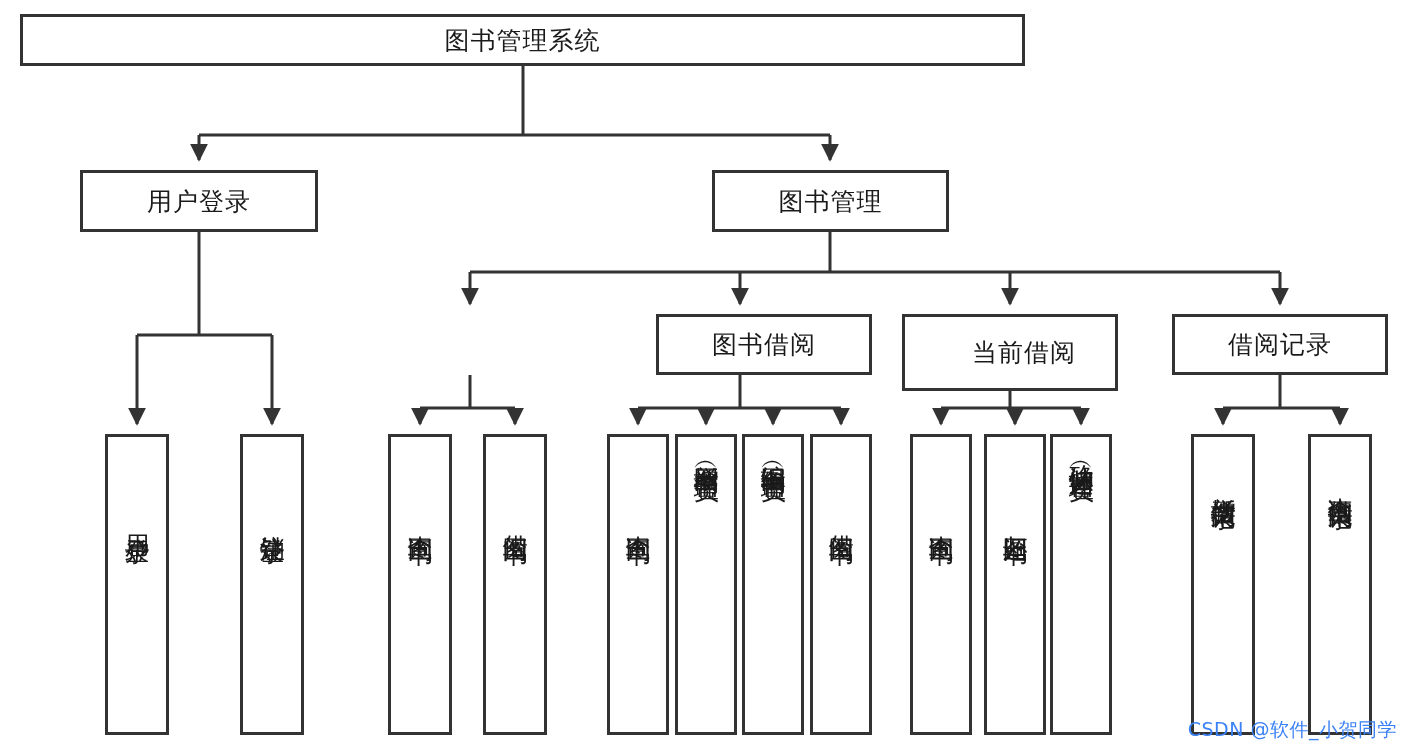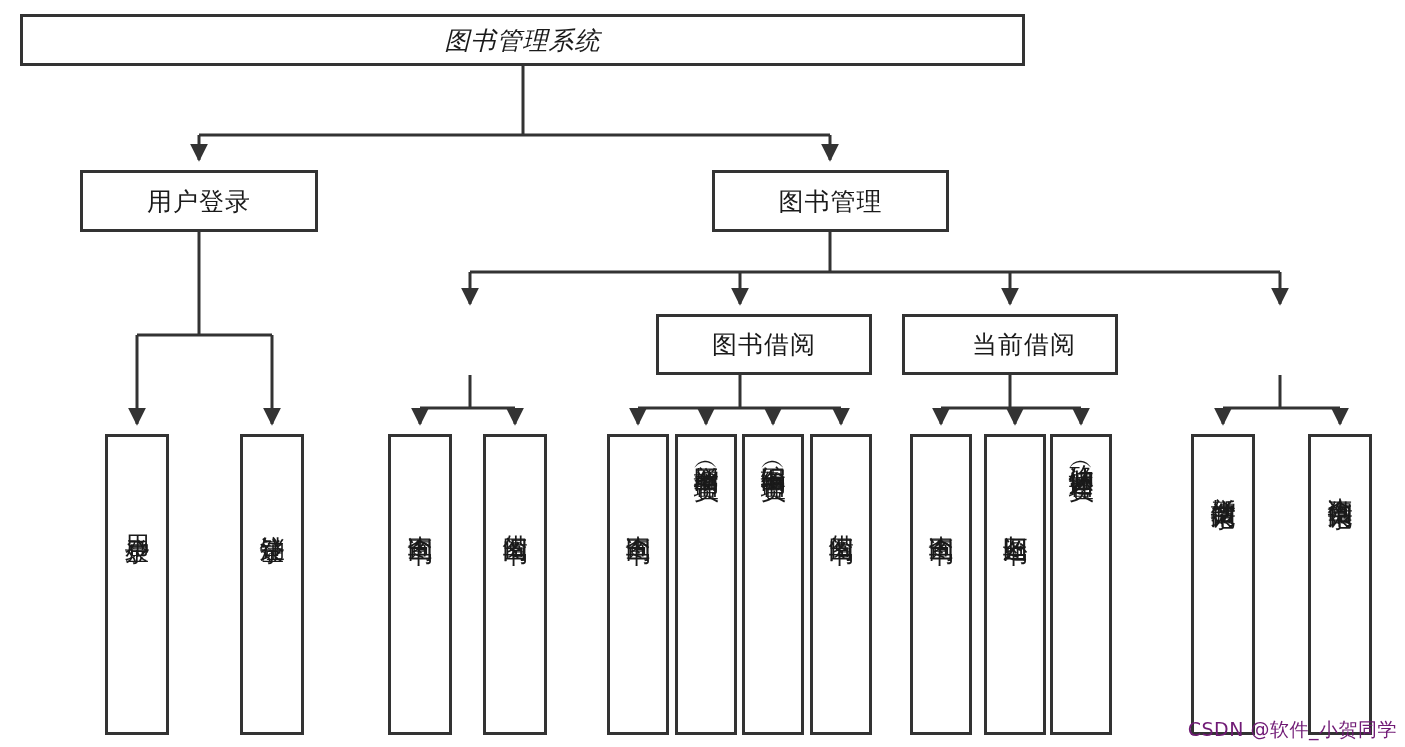--- a/index.html
+++ b/index.html
@@ -52,28 +52,27 @@
     letter-spacing: 2px;
     white-space: nowrap;
     color: #1a1a1a;
   }
   .htext {
     white-space: nowrap;
   }
   
   #root-node {
     border-width: 3px;
-    font-style: italic;
   }
   .watermark {
     position: absolute;
     right: 8px;
     bottom: 4px;
     font-size: 19px;
-    color: #701a75;
+    color: #3b82f6;
     white-space: nowrap;
     letter-spacing: 0.5px;
   }
 </style>
 </head>
 <body>
 
 <div id="stage">
 
   <svg class="connectors" viewBox="0 0 1405 747" xmlns="http://www.w3.org/2000/svg">
@@ -133,22 +132,25 @@
   <div class="node h" style="left:80px; top:170px; width:238px; height:62px;">
     <span class="htext">用户登录</span>
   </div>
   <div class="node h" style="left:712px; top:170px; width:237px; height:62px;">
     <span class="htext">图书管理</span>
   </div>
 
   <div class="node h" style="left:632px; top:314px; width:216px; height:61px;margin-left:24px;">
     <span class="htext">图书借阅</span>
   </div>
-  <div class="node h" style="left:902px; top:314px; width:216px; height:61px;padding-left:28px;">
+  <div class="node h" style="left:902px; top:314px; width:216px; height:77px;padding-left:28px;">
     <span class="htext">当前借阅</span>
+  </div>
+  <div class="node h" style="left:1172px; top:314px; width:216px; height:61px;">
+    <span class="htext">借阅记录</span>
   </div>
 
   <div class="node leaf" style="left:105px; top:434px; width:64px; height:301px; padding-top:78px;">
     <span class="vtext">用户登录</span>
   </div>
   <div class="node leaf" style="left:240px; top:434px; width:64px; height:301px; padding-top:78px;">
     <span class="vtext">注销登录</span>
   </div>
 
   <div class="node leaf" style="left:388px; top:434px; width:64px; height:301px; padding-top:78px;">

